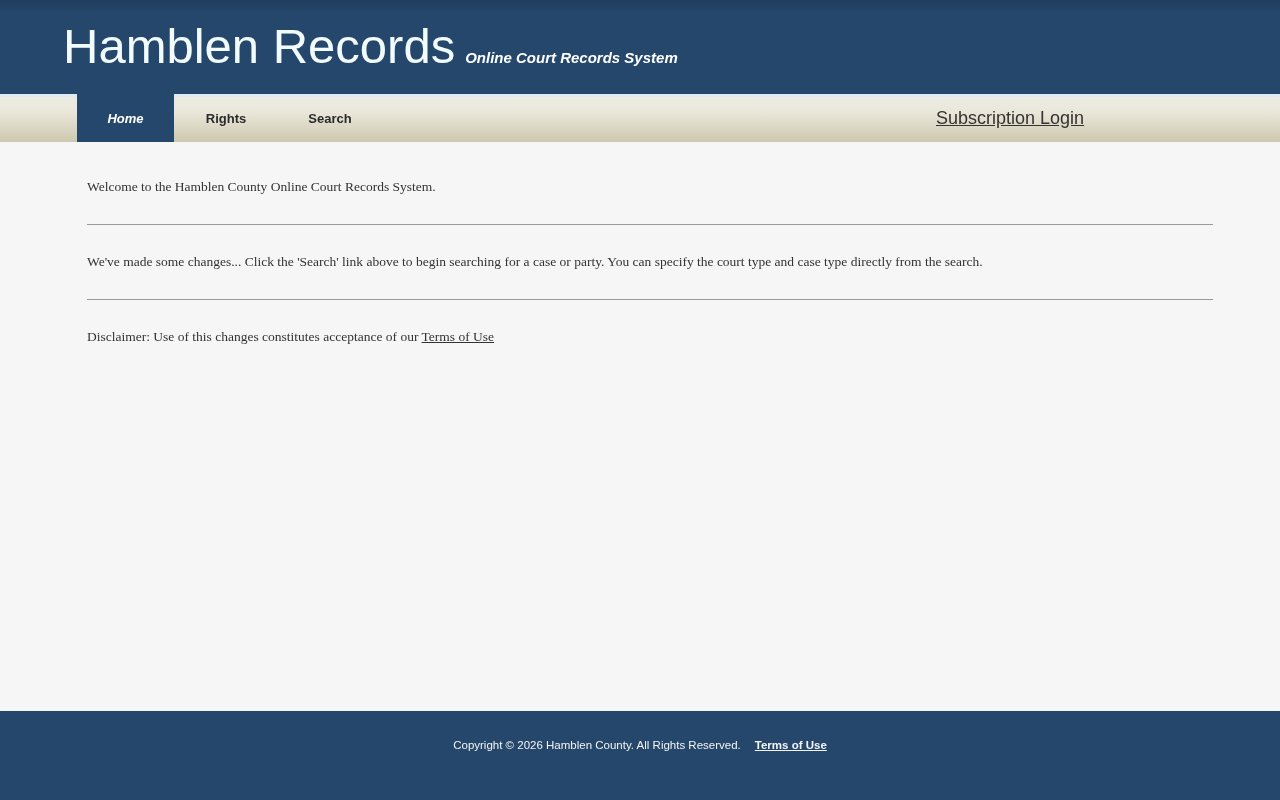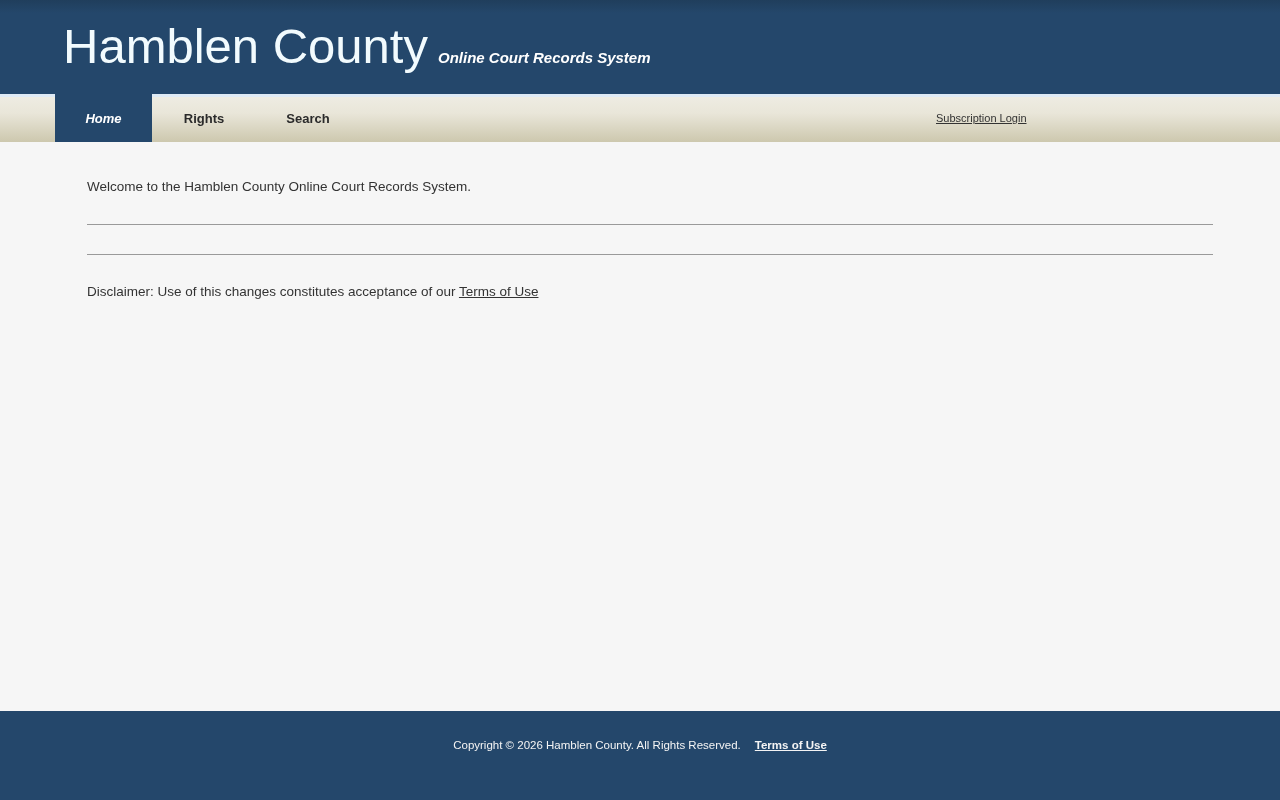--- a/index.html
+++ b/index.html
@@ -50,21 +50,21 @@
   }
   .navbar-topline {
     position: absolute;
     top: 0; left: 0; right: 0;
     height: 3px;
     background: #DEEAF5;
     z-index: 1;
   }
   .nav-tabs {
     position: absolute;
-    left: 55px;
+    left: 77px;
     top: 0;
     height: 48px;
     display: flex;
     z-index: 2;
   }
   .nav-tab {
     width: 104px;
     height: 48px;
     display: flex;
     align-items: center;
@@ -82,30 +82,31 @@
     font-style: italic;
   }
   .subscription-login {
     position: absolute;
     left: 936px;
     top: 0;
     height: 48px;
     display: flex;
     align-items: center;
     z-index: 2;
-    font-size: 11px;
+    font-size: 18px;
     color: #333333;
     text-decoration: underline;
     cursor: pointer;
   }
 
   
   .content {
     height: 569px;
     background: #F6F6F6;
+    font-family: Liberation Serif, serif;
   }
   .content-inner {
     margin-left: 87px;
     width: 1126px;
     padding-top: 37px;
   }
   .content-inner p {
     margin: 0;
     font-size: 13.5px;
     line-height: 16px;
@@ -141,39 +142,40 @@
     text-decoration: underline;
     margin-left: 14px;
     cursor: pointer;
   }
 </style>
 </head>
 <body>
 
 <div class="header">
   <div class="brand">
-    <span class="brand-title">Hamblen County</span>
+    <span class="brand-title">Hamblen Records</span>
     <span class="brand-subtitle">Online Court Records System</span>
   </div>
 </div>
 
 <div class="navbar">
   <div class="navbar-topline"></div>
   <div class="nav-tabs">
     <a class="nav-tab active">Home</a>
     <a class="nav-tab">Rights</a>
     <a class="nav-tab">Search</a>
   </div>
   <a class="subscription-login">Subscription Login</a>
 </div>
 
 <div class="content">
   <div class="content-inner">
     <p>Welcome to the Hamblen County Online Court Records System.</p>
     <hr>
+    <p>We've made some changes... Click the 'Search' link above to begin searching for a case or party. You can specify the court type and case type directly from the search.</p>
     <hr>
     <p><span>Disclaimer: Use of this changes constitutes acceptance of our </span><a class="inline-link">Terms of Use</a></p>
   </div>
 </div>
 
 <div class="footer">
   <span class="footer-copy">Copyright © 2026 Hamblen County. All Rights Reserved.</span><a class="footer-terms">Terms of Use</a>
 </div>
 
 </body></html>

